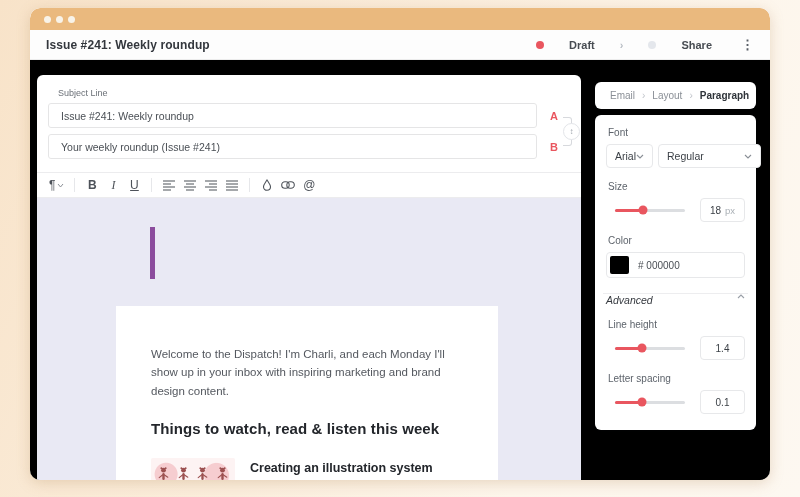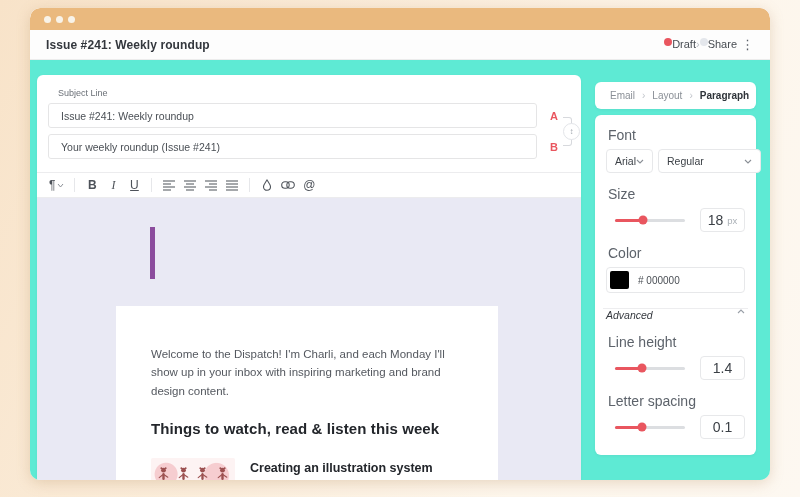--- a/index.html
+++ b/index.html
@@ -13,29 +13,29 @@
 
   
   .chrome { height:22px; background:#eab97e; border-radius:10px 10px 0 0;
     display:flex; align-items:center; padding-left:14px; gap:5px; flex:none; }
   .chrome .dot { width:7px; height:7px; border-radius:50%; background:#f8f3e9; }
 
   
   .titlebar { height:30px; background:#fdfdfd; border-bottom:1px solid #ececec;
     display:flex; align-items:center; padding:0 16px; flex:none; }
   .doc-title { font-size:12px; color:#33373d; font-weight:700; letter-spacing:.1px; }
-  .titlebar-right { margin-left:auto; display:flex; align-items:flex-start; gap:0; }
+  .titlebar-right { margin-left:auto; display:flex; align-items:center; gap:25px;font-weight:bold; }
   .status-dot { width:8px; height:8px; border-radius:50%; background:#e9565f; }
   .share-dot { width:8px; height:8px; border-radius:50%; background:#e4e7ec; }
   .tb-label { font-size:11px; color:#474c52; }
   .tb-sep { font-size:11px; color:#b9bec5; }
   .kebab { font-size:13px; color:#585e66; margin-left:4px; cursor:pointer; line-height:1; }
 
   
-  .content { flex:1; background:#5eead4; position:relative; overflow:hidden; }
+  .content { flex:1; background:#000000; position:relative; overflow:hidden; }
 
   
   .editor-card { position:absolute; left:7px; top:15px; width:544px; bottom:0;
     background:#fff; border-radius:6px 6px 0 0; box-shadow:0 1px 3px rgba(40,50,70,.06);
     display:flex; flex-direction:column; }
   .subject-label { font-size:9px; color:#6b7077; margin:13px 0 5px 21px; }
   .subject-block { position:relative; padding:0 0 0 11px; }
   .subject-row { display:flex; align-items:center; margin-bottom:6px; }
   .subject-input { width:489px; height:25px; border:1px solid #e5e5e6; border-radius:3px;
     font-family:"Liberation Sans",sans-serif; font-size:10.5px; color:#4a4f55;
@@ -89,39 +89,39 @@
 
   
   .inspector { position:absolute; left:565px; top:22px; width:161px; }
   .crumb-card { background:#fff; border-radius:6px; height:27px; display:flex; align-items:center;
     padding:0 15px; gap:7px; box-shadow:0 1px 3px rgba(40,50,70,.06); }
   .crumb { font-size:10px; color:#8a8f96; cursor:pointer; }
   .crumb.active { color:#2f343a; font-weight:700; }
   .crumb-sep { font-size:10px; color:#c0c4ca; }
   .settings-card { margin-top:6px; background:#fff; border-radius:6px; padding:12px 11px 16px;
     box-shadow:0 1px 3px rgba(40,50,70,.06); }
-  .field-label { font-size:14px; color:#5d636b; margin:0 0 6px 2px; }
+  .field-label { font-size:10px; color:#5d636b; margin:0 0 6px 2px; }
   .field-label.mt { margin-top:13px; }
   .dropdown-row { display:flex; gap:5px; }
   .dropdown { border:1px solid #e7e8ea; border-radius:4px; height:24px; display:flex;
     align-items:center; justify-content:flex-start; padding:0 8px; cursor:pointer; background:#fff; }
   .dropdown.family { flex:1.35; } .dropdown.weight { flex:1;gap:40px; }
   .dropdown-value { font-size:10.5px; color:#3a3f45; }
   .slider-row { display:flex; gap:6px; }
   .slider-box { flex:1; height:24px; border:1px solid #eceden; border-radius:4px;
     display:flex; align-items:center; padding:0 9px; }
   .track { position:relative; flex:1; height:3px; background:#dcdee1; border-radius:2px; cursor:pointer; }
   .track .fill { position:absolute; left:0; top:0; bottom:0; background:#e9565f; border-radius:2px; }
   .track .handle { position:absolute; top:50%; width:9px; height:9px; border-radius:50%;
     background:#e9565f; transform:translate(-50%,-50%); }
   .fill-40 { width:40%; } .pos-40 { left:40%; }
   .fill-38 { width:38%; } .pos-38 { left:38%; }
   .value-box { width:45px; height:24px; border:1px solid #e7e8ea; border-radius:4px;
     display:flex; align-items:center; justify-content:center; gap:4px; }
-  .value-num { font-size:14px; color:#3a3f45; }
+  .value-num { font-size:10px; color:#3a3f45; }
   .value-unit { font-size:9.5px; color:#aab0b6; }
   .color-box { border:1px solid #e7e8ea; border-radius:4px; height:26px;
     display:flex; align-items:center; padding:3px; cursor:pointer; }
   .swatch { width:19px; height:18px; background:#000; border-radius:2px; flex:none; }
   .hex { font-size:10px; color:#4a4f55; margin-left:9px; }
   .divider { height:1px; background:#ededef; margin:15px -3px 0; }
   .advanced-row { display:flex; align-items:flex-start; justify-content:space-between;
     cursor:pointer;font-style:italic; }
   .advanced-label { font-size:10.5px; color:#34383e; }
   .chev { color:#9aa0a8; }

